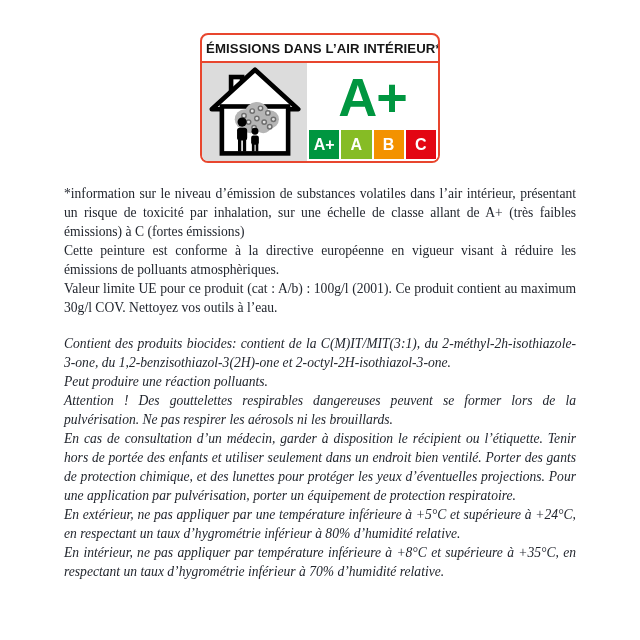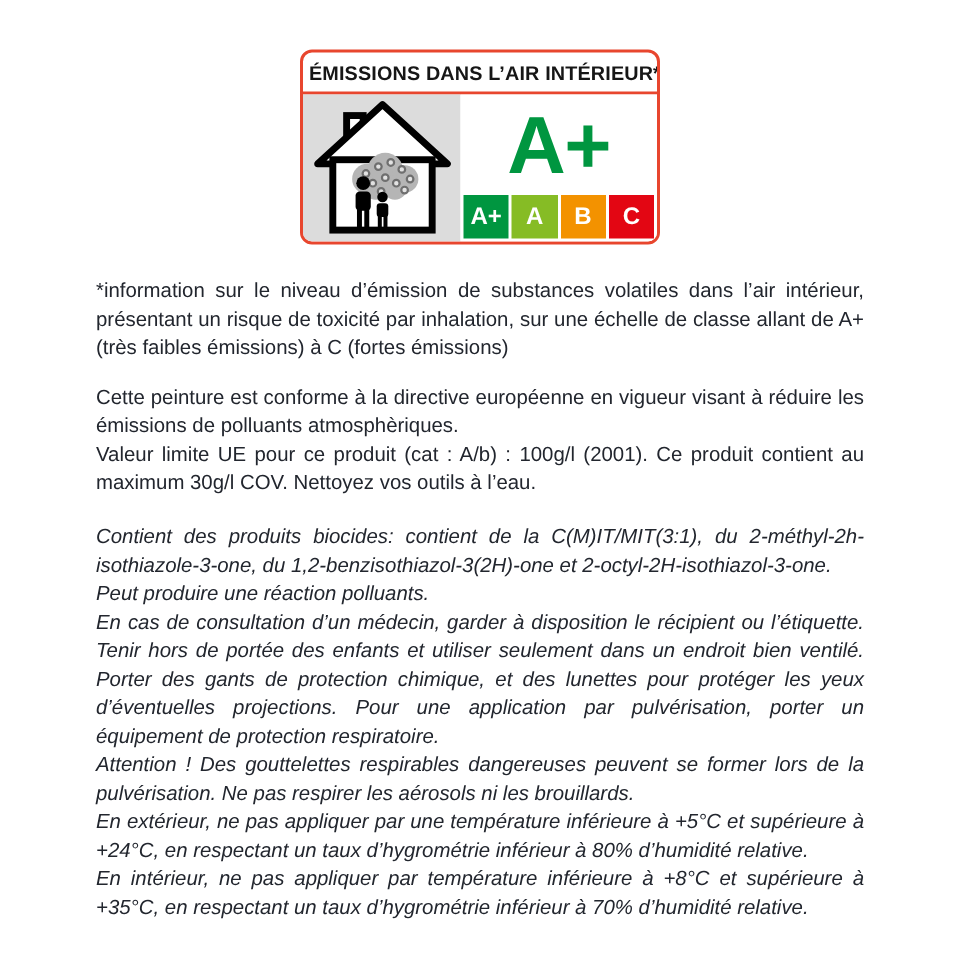--- a/index.html
+++ b/index.html
@@ -78,22 +78,22 @@
   }
   
   .text-section {
     width: 512px;
     margin: 21px auto 0 auto;
     color: #22262e;
     font-size: 13.6px;
     line-height: 19px;
     text-align: justify;
   }
-  .text-section p { margin: 0; }
-  .block-regulatory { margin-top: 14px; }
+  .text-section p { margin: 0; font-family: Liberation Serif, serif; }
+  .block-regulatory { }
   .block-precautions { margin-top: 17px; font-style: italic; }
 </style>
 </head>
 <body>
 
 <div class="label-box" style="border-color: rgb(232, 70, 46);">
   <div class="label-header" style="border-bottom-color: rgb(232, 70, 46);">ÉMISSIONS DANS L’AIR INTÉRIEUR*</div>
   <div class="label-body">
     <div class="pictogram-panel" style="background-color: rgb(220, 220, 220);">
       <svg width="92" height="92" viewBox="0 0 100 100" aria-hidden="true">
@@ -158,18 +158,18 @@
   <p>*information sur le niveau d’émission de substances volatiles dans l’air intérieur, présentant un risque de toxicité par inhalation, sur une échelle de classe allant de A+ (très faibles émissions) à C (fortes émissions)</p>
 
   <div class="block-regulatory">
     <p>Cette peinture est conforme à la directive européenne en vigueur visant à réduire les émissions de polluants atmosphèriques.</p>
     <p>Valeur limite UE pour ce produit (cat : A/b) : 100g/l (2001). Ce produit contient au maximum 30g/l COV. Nettoyez vos outils à l’eau.</p>
   </div>
 
   <div class="block-precautions">
     <p>Contient des produits biocides: contient de la C(M)IT/MIT(3:1), du 2-méthyl-2h-isothiazole-3-one, du 1,2-benzisothiazol-3(2H)-one et 2-octyl-2H-isothiazol-3-one.</p>
     <p>Peut produire une réaction polluants.</p>
+    <p>Attention ! Des gouttelettes respirables dangereuses peuvent se former lors de la pulvérisation. Ne pas respirer les aérosols ni les brouillards.</p>
     <p>En cas de consultation d’un médecin, garder à disposition le récipient ou l’étiquette. Tenir hors de portée des enfants et utiliser seulement dans un endroit bien ventilé. Porter des gants de protection chimique, et des lunettes pour protéger les yeux d’éventuelles projections. Pour une application par pulvérisation, porter un équipement de protection respiratoire.</p>
-    <p>Attention ! Des gouttelettes respirables dangereuses peuvent se former lors de la pulvérisation. Ne pas respirer les aérosols ni les brouillards.</p>
     <p>En extérieur, ne pas appliquer par une température inférieure à +5°C et supérieure à +24°C, en respectant un taux d’hygrométrie inférieur à 80% d’humidité relative.</p>
     <p>En intérieur, ne pas appliquer par température inférieure à +8°C et supérieure à +35°C, en respectant un taux d’hygrométrie inférieur à 70% d’humidité relative.</p>
   </div>
 </div>
 
 </body></html>

